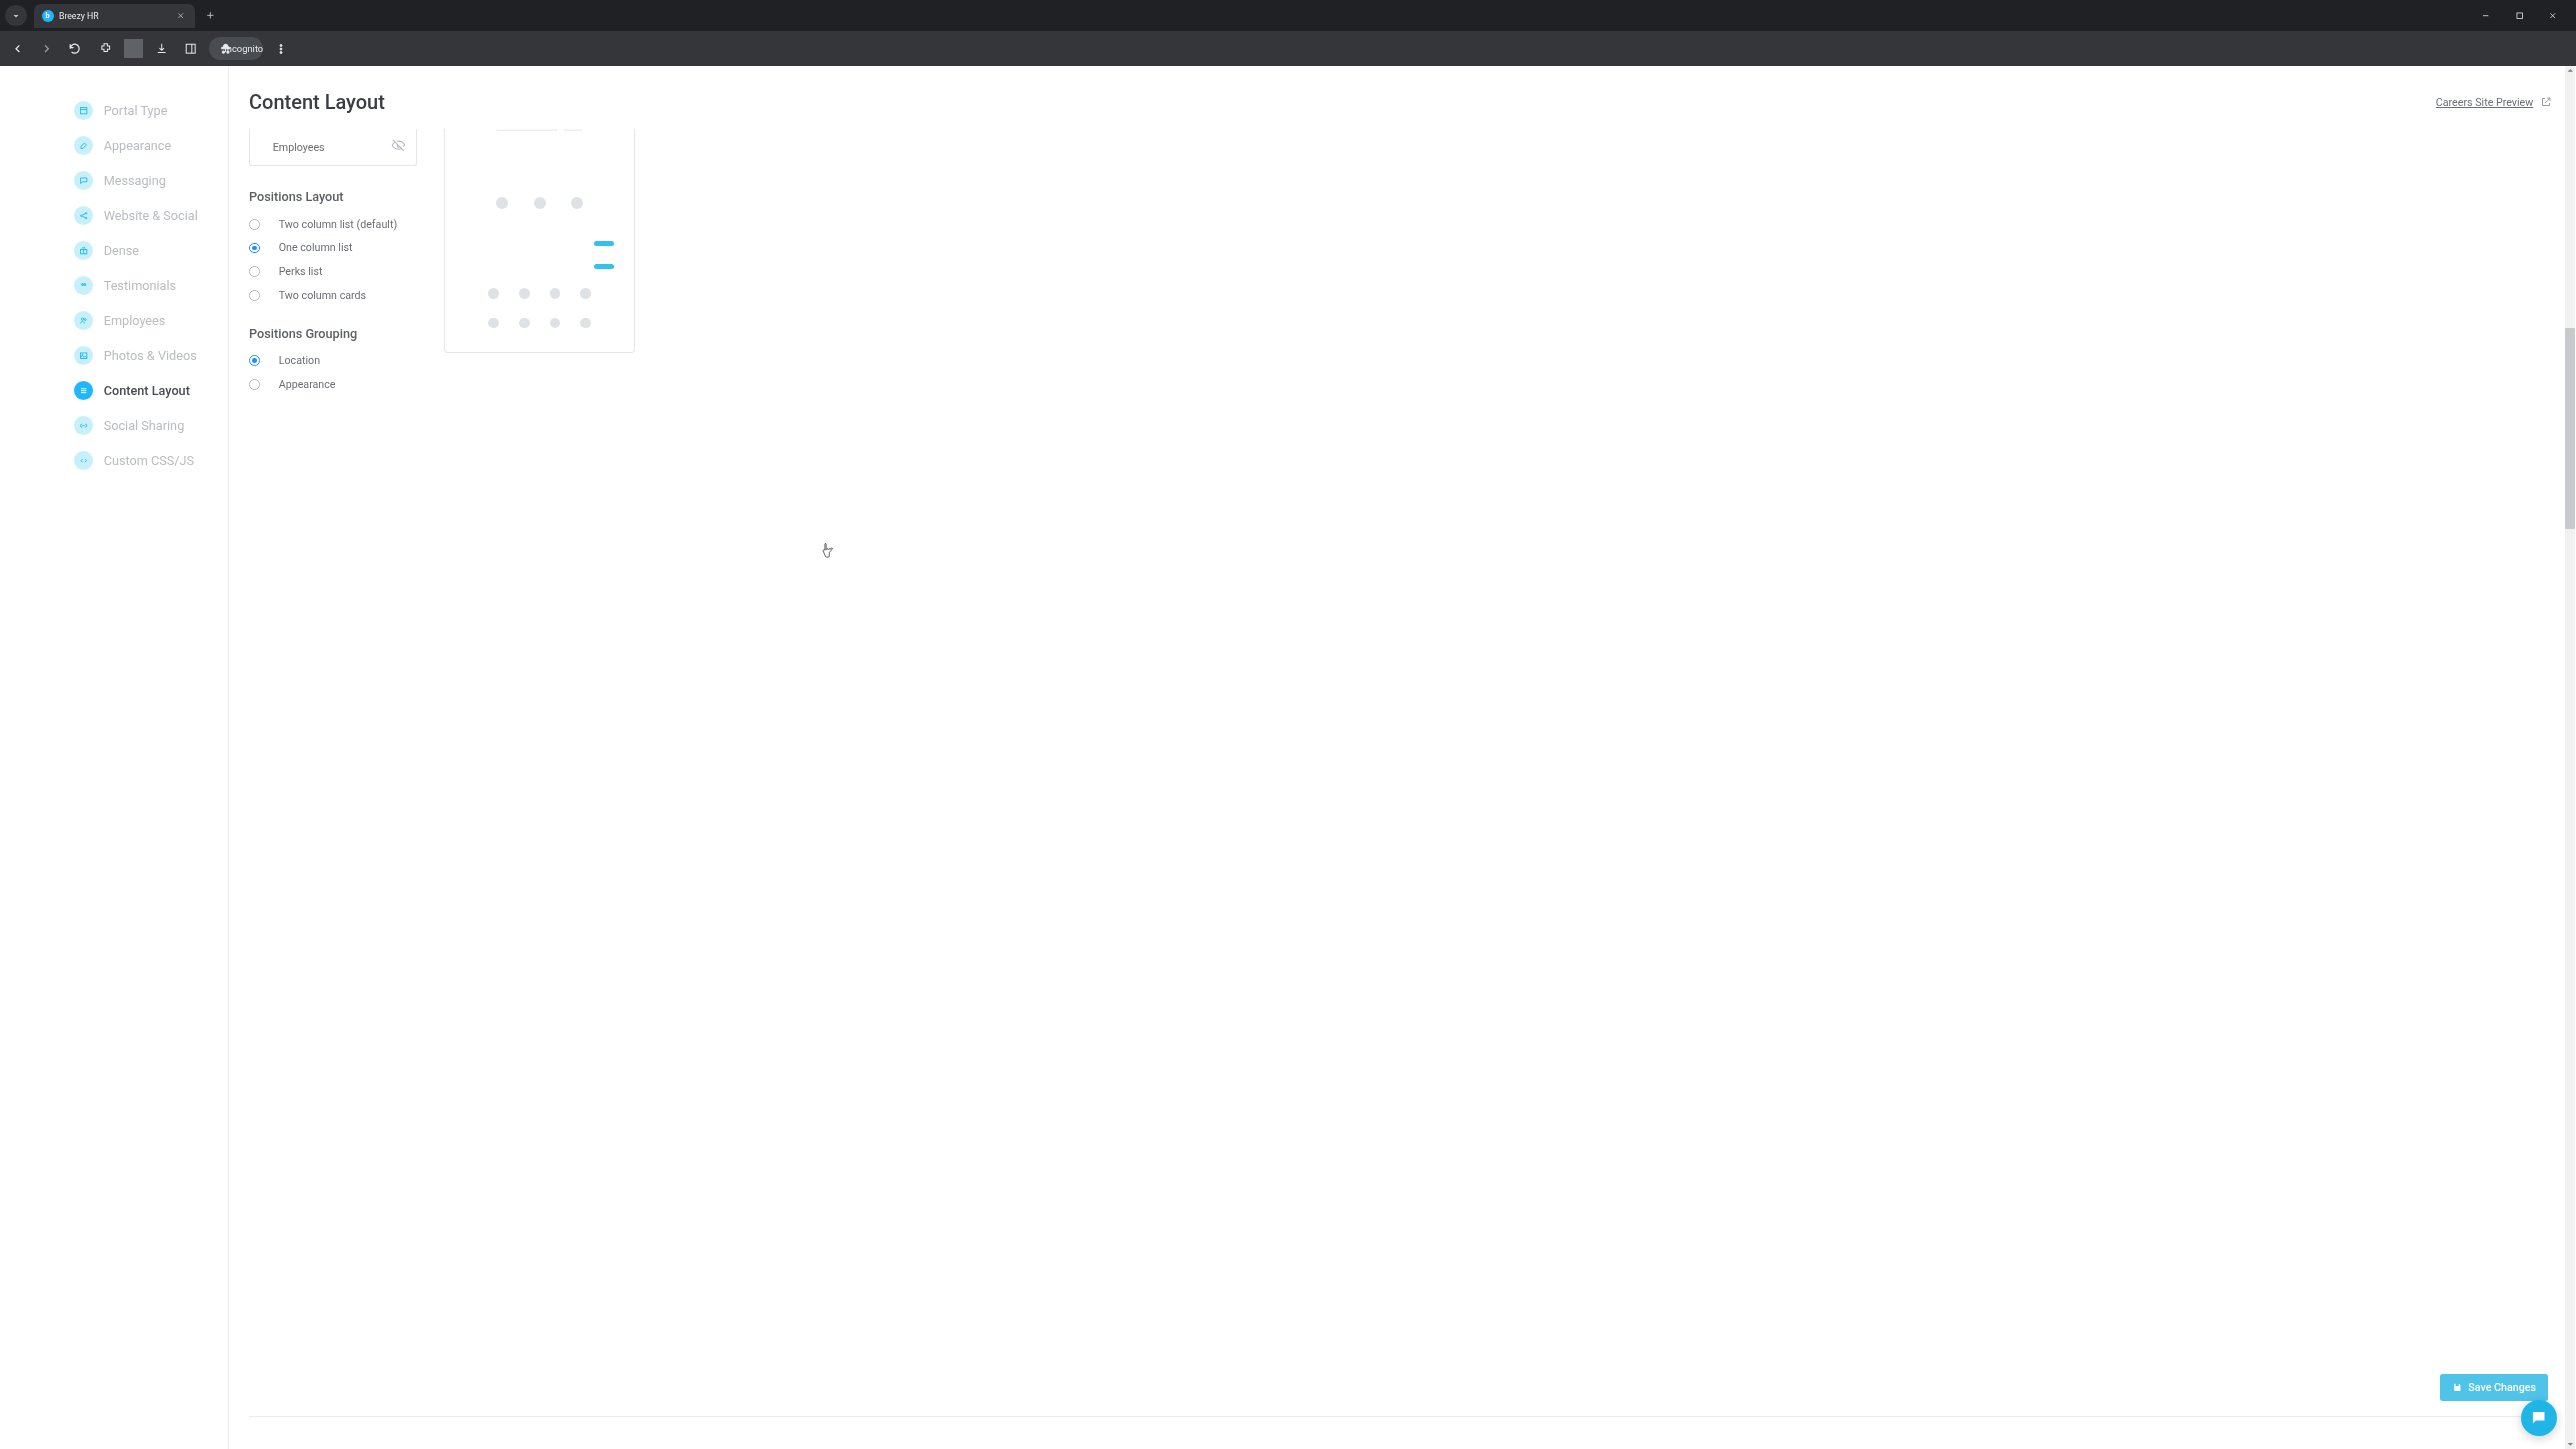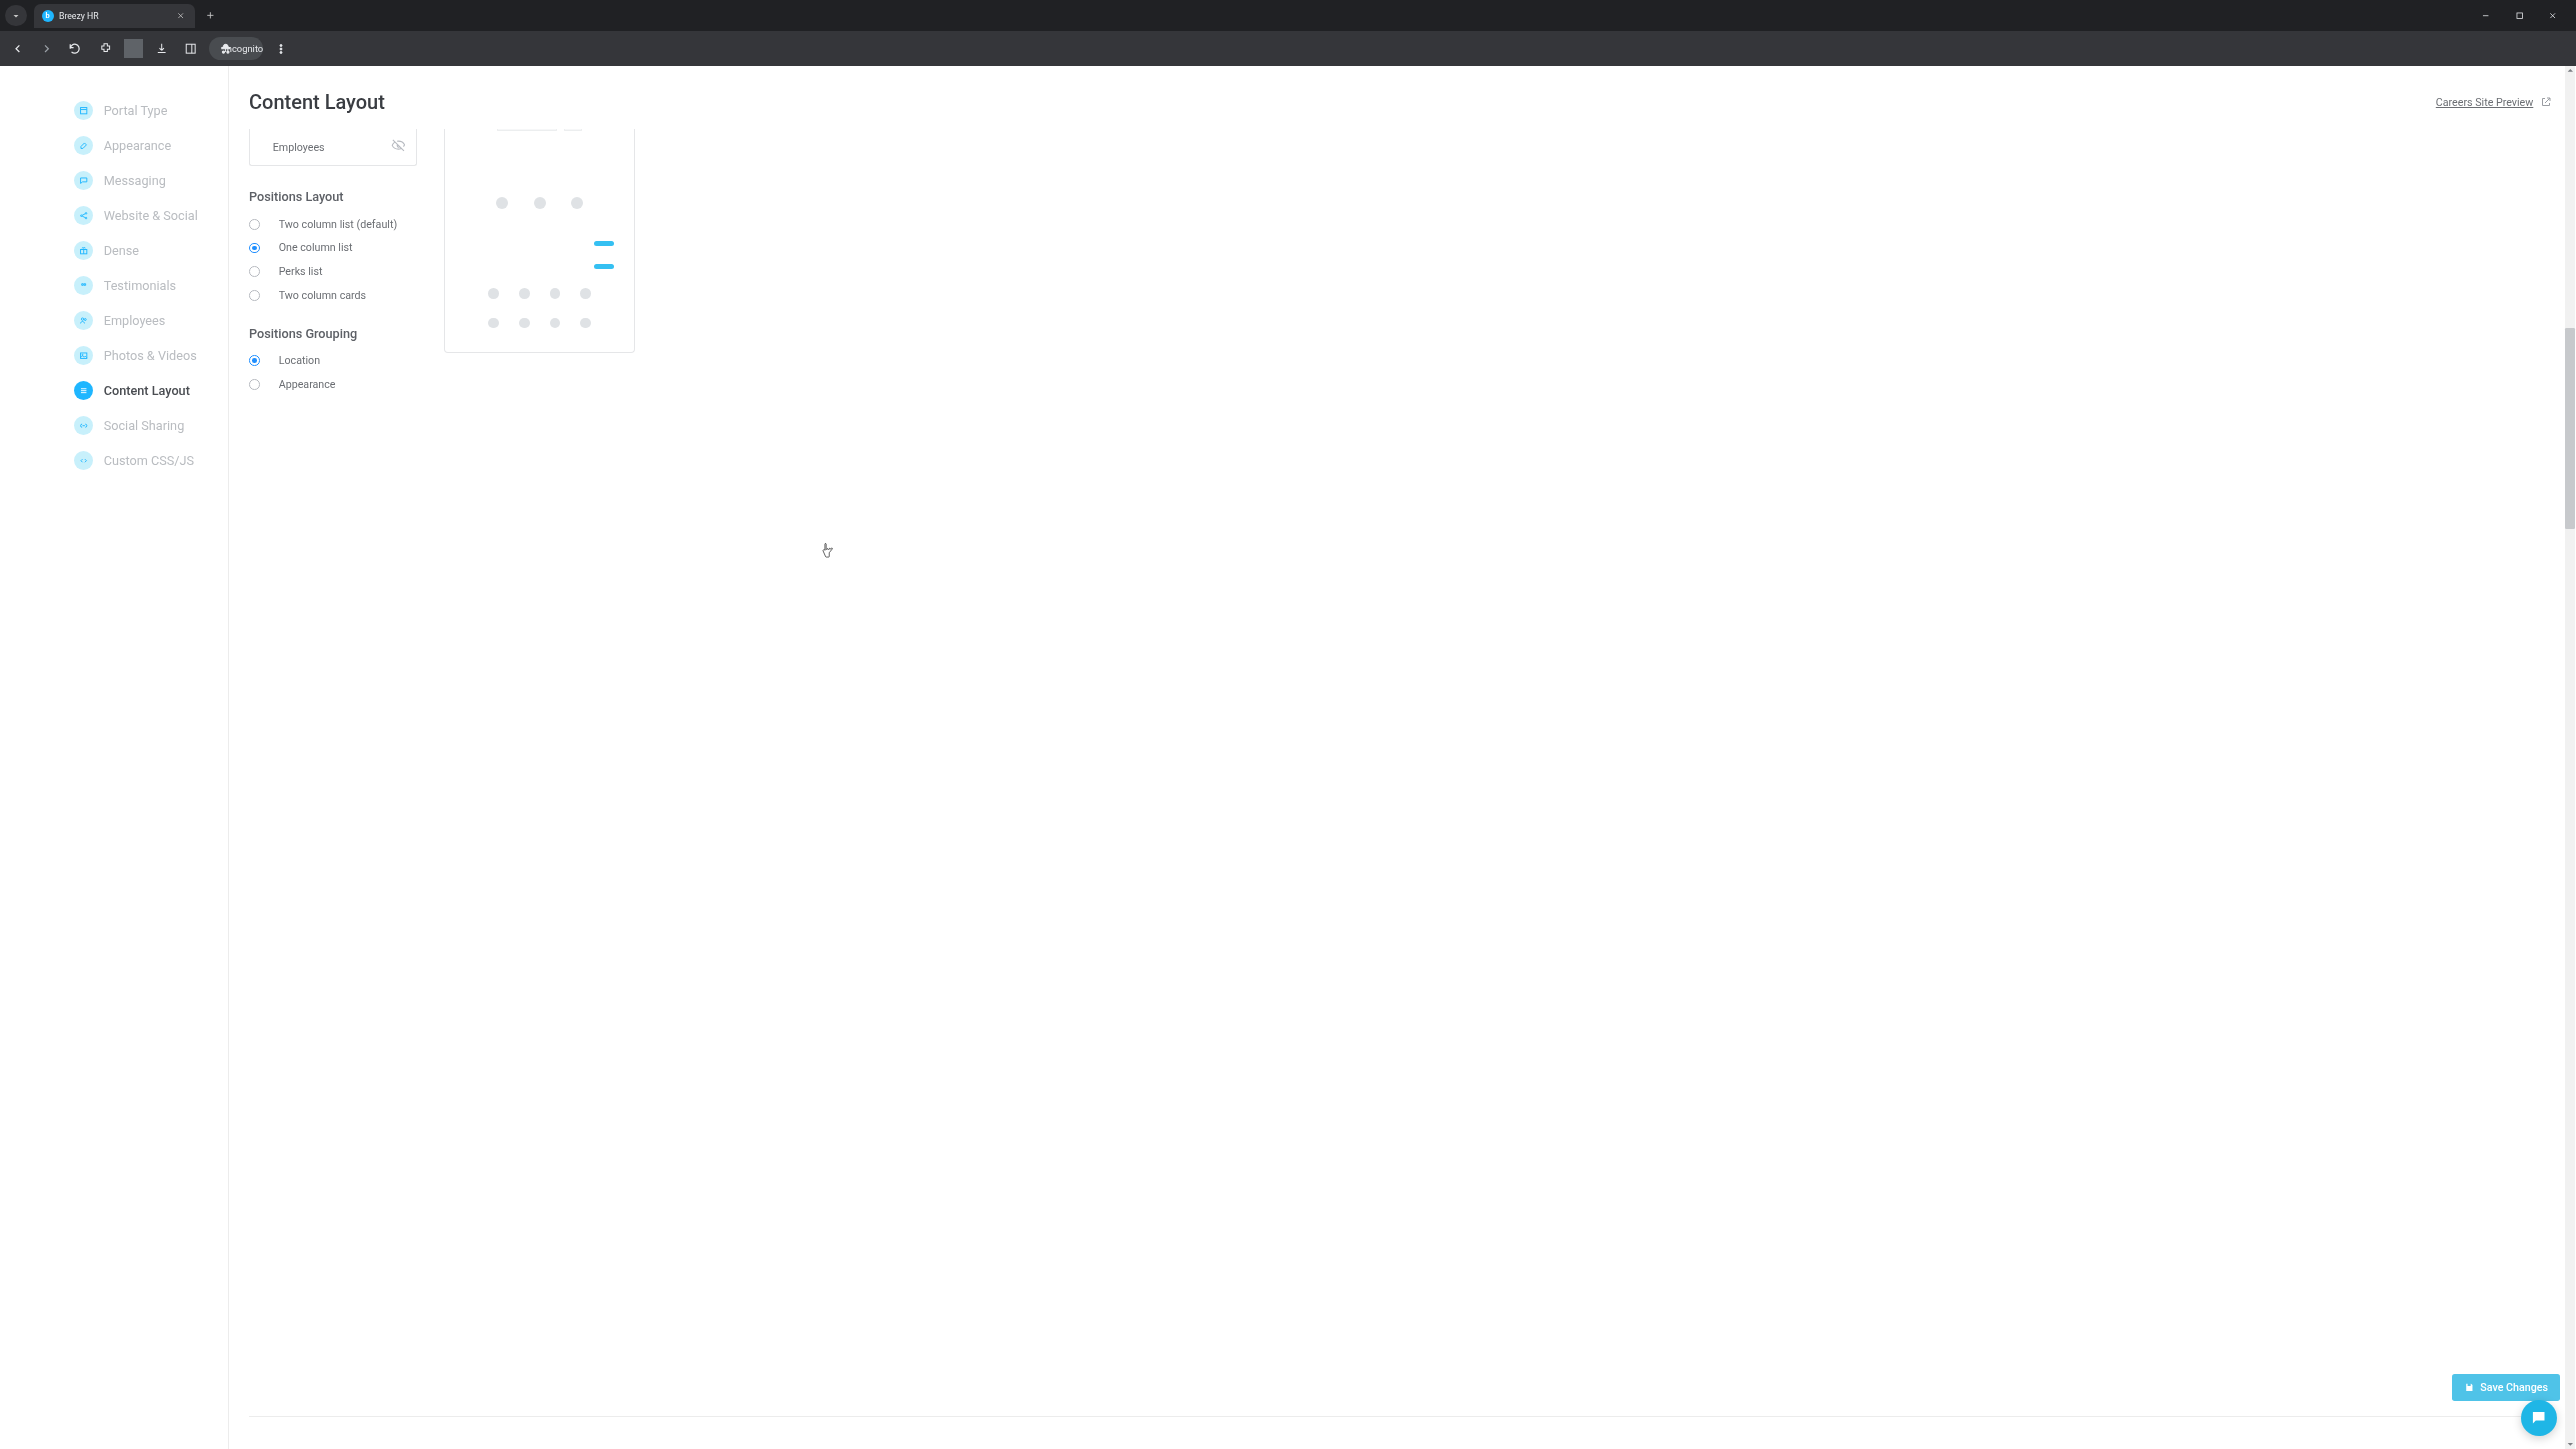--- a/index.html
+++ b/index.html
@@ -83,21 +83,21 @@
 .prev-tab.short { width: 17.4px; }
 .prev-hero { height: 48px; }
 .dot-row { display: flex; justify-content: center; gap: 25.5px; margin-top: 17.4px; }
 .dot-row.wide { gap: 20px; margin-top: 19px; }
 .dot { width: 12px; height: 12px; border-radius: 50%; background: #dfe2e5; }
 .dot-row.wide .dot { width: 10.7px; height: 10.7px; }
 .bar-col { display: flex; flex-direction: column; gap: 17.4px; align-items: flex-end; margin-top: 32px; padding-right: 2.7px; }
 .bar { width: 20px; height: 5.4px; border-radius: 2.7px; background: #35c0f2; }
 
 
-.save-wrap { position: absolute; right: 16px; bottom: 48px; }
+.save-wrap { position: absolute; right: 28px; bottom: 48px; }
 .save-btn { background: #4fc3e8; color: #fff; border: none; border-radius: 2.7px; height: 27px; padding: 0 12px; font-size: 10.7px; font-weight: 500; display: flex; align-items: center; gap: 5.4px; cursor: pointer; }
 .save-btn svg { width: 10.7px; height: 10.7px; fill: #fff; }
 .panel-divider { position: absolute; left: 20px; right: 20px; bottom: 32px; height: 0.7px; background: #ececec; }
 
 
 .chat-fab { position: absolute; right: 19px; bottom: 13.4px; width: 36px; height: 36px; border-radius: 50%; background: #1fb6e6; display: flex; align-items: center; justify-content: center; box-shadow: 0 2.7px 9.4px rgba(0,0,0,.18); }
 .chat-fab svg { width: 17.4px; height: 17.4px; fill: #fff; }
 
 
 .cursor { position: absolute; width: 14.8px; height: 19px; pointer-events: none; }

